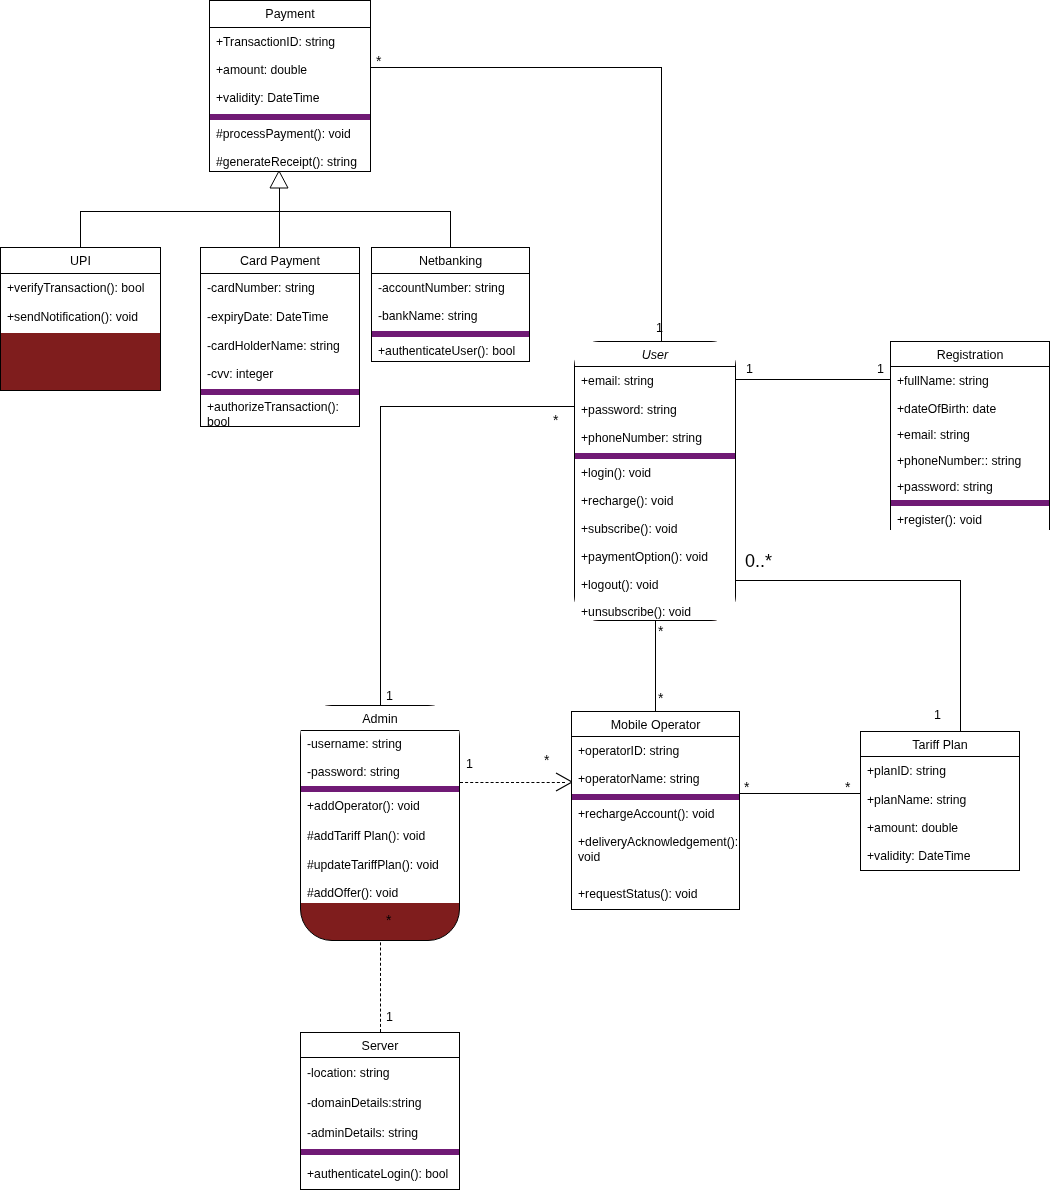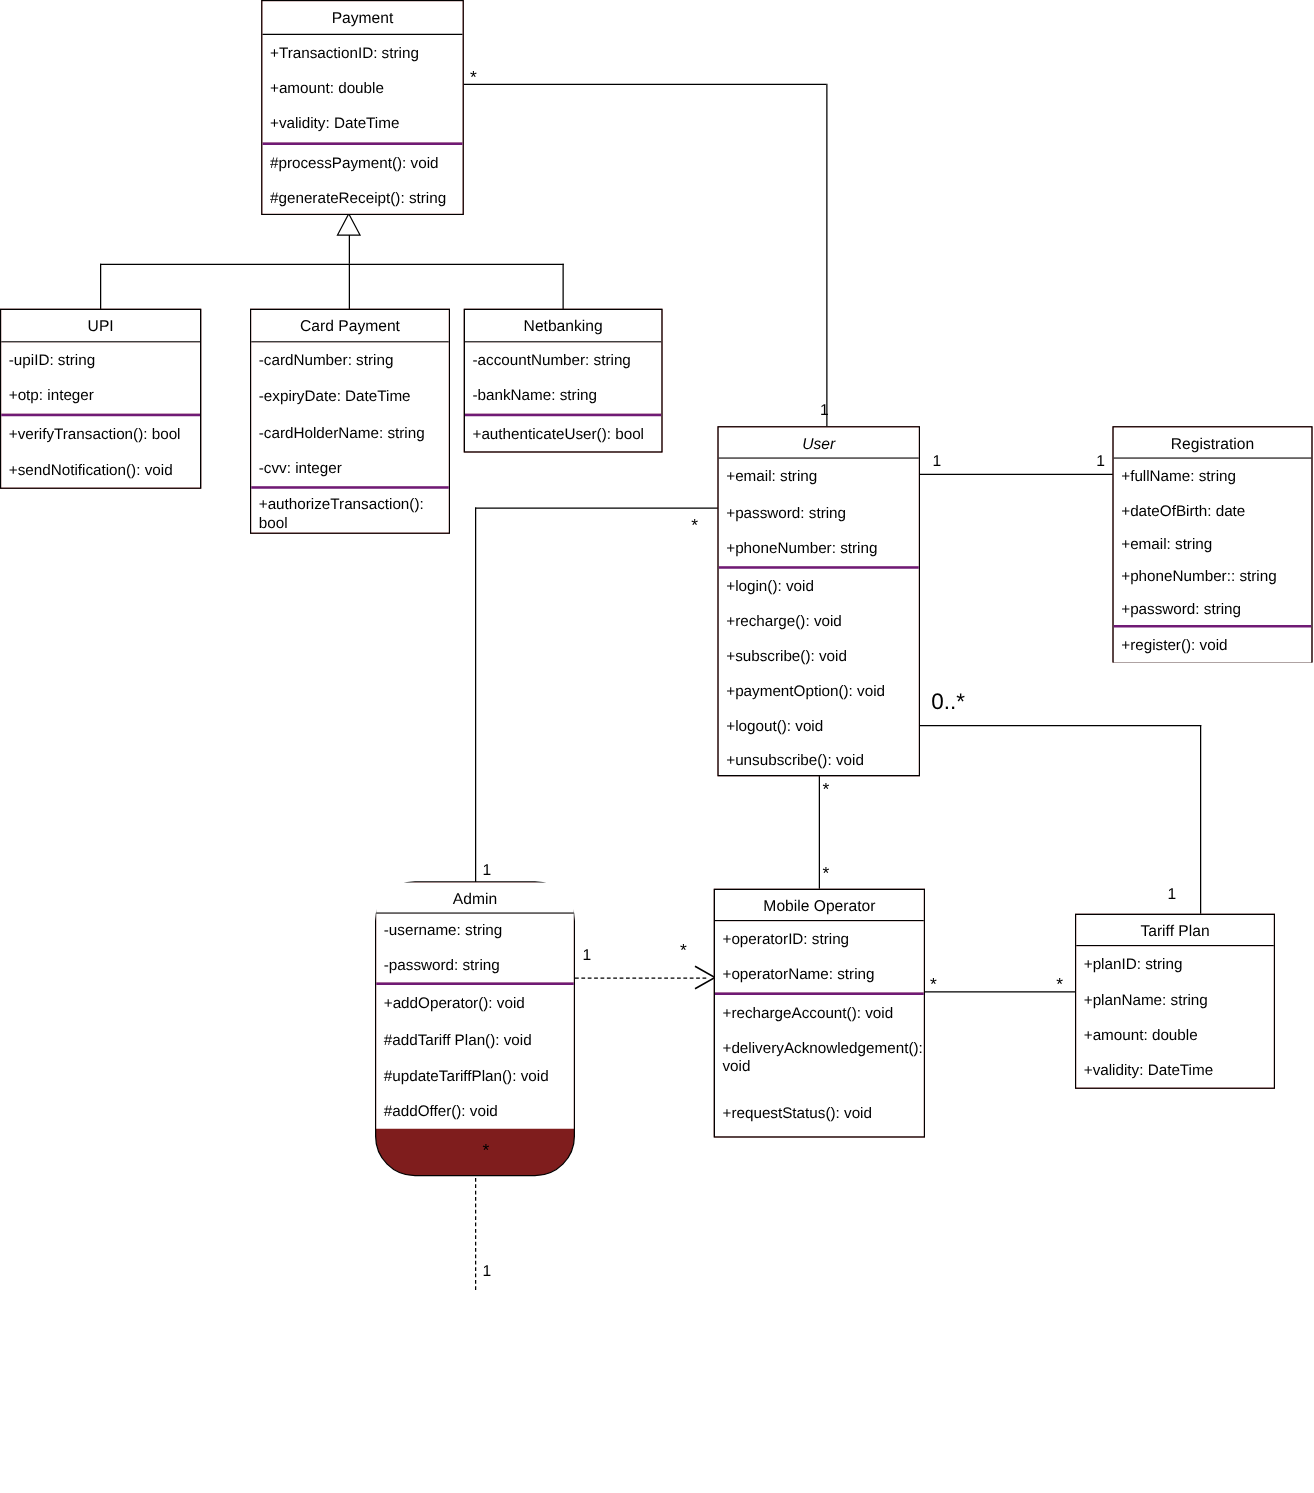--- a/index.html
+++ b/index.html
@@ -32,21 +32,21 @@
     padding:7px 4px 7px 4px;
     border-bottom:1px solid #000000;
     background:#ffffff;
   }
   .uml-title.abstract{font-style:italic;}
   .uml-compartment{
     box-sizing:border-box;
     width:100%;
     background:#ffffff;
   }
-  .uml-compartment + .uml-compartment{border-top:2px solid #701a75;}
+  .uml-compartment + .uml-compartment{border-top:6px solid #701a75;}
   .uml-member{
     box-sizing:border-box;
     font-size:12.2px;
     color:#000000;
     padding:0 0 0 6px;
     line-height:1.12;
     white-space:normal;
     display:flex;
     align-items:center;
   }
@@ -152,24 +152,20 @@
       <div class="uml-member" style="height:28px;">+validity: DateTime</div>
     </div>
     <div class="uml-compartment" style="height:57px;">
       <div class="uml-member" style="height:29px;">#processPayment(): void</div>
       <div class="uml-member" style="height:27px;">#generateReceipt(): string</div>
     </div>
   </div>
 
   <div class="uml-class" style="left:0px;top:247px;width:161px;height:144px;">
     <div class="uml-title" style="height:26px;">UPI</div>
-    <div class="uml-compartment" style="height:57px;">
-      <div class="uml-member" style="height:29px;">-upiID: string</div>
-      <div class="uml-member" style="height:28px;">+otp: integer</div>
-    </div>
     <div class="uml-compartment" style="height:59px;">
       <div class="uml-member" style="height:30px;">+verifyTransaction(): bool</div>
       <div class="uml-member" style="height:28px;">+sendNotification(): void</div>
     </div>
   </div>
 
   <div class="uml-class" style="left:371px;top:247px;width:159px;height:115px;">
     <div class="uml-title" style="height:26px;">Netbanking</div>
     <div class="uml-compartment" style="height:57px;">
       <div class="uml-member" style="height:29px;">-accountNumber: string</div>
@@ -186,21 +182,21 @@
       <div class="uml-member" style="height:29px;">-cardNumber: string</div>
       <div class="uml-member" style="height:29px;">-expiryDate: DateTime</div>
       <div class="uml-member" style="height:29px;">-cardHolderName: string</div>
       <div class="uml-member" style="height:28px;">-cvv: integer</div>
     </div>
     <div class="uml-compartment" style="height:37px;">
       <div class="uml-member" style="height:37px;align-items:flex-start;padding-top:5px;line-height:1.25;">+authorizeTransaction(): bool</div>
     </div>
   </div>
 
-  <div class="uml-class" style="left:574px;top:341px;width:162px;height:280px;">
+  <div class="uml-class" style="left:574px;top:341px;width:162px;height:280px;border-radius:25px;">
     <div class="uml-title abstract" style="height:25px;">User</div>
     <div class="uml-compartment" style="height:86px;">
       <div class="uml-member" style="height:29px;">+email: string</div>
       <div class="uml-member" style="height:29px;">+password: string</div>
       <div class="uml-member" style="height:28px;">+phoneNumber: string</div>
     </div>
     <div class="uml-compartment" style="height:167px;">
       <div class="uml-member" style="height:29px;">+login(): void</div>
       <div class="uml-member" style="height:28px;">+recharge(): void</div>
       <div class="uml-member" style="height:28px;">+subscribe(): void</div>
@@ -254,14 +250,25 @@
   <div class="uml-class" style="left:860px;top:731px;width:160px;height:140px;">
     <div class="uml-title" style="height:25px;">Tariff Plan</div>
     <div class="uml-compartment" style="height:113px;">
       <div class="uml-member" style="height:29px;">+planID: string</div>
       <div class="uml-member" style="height:29px;">+planName: string</div>
       <div class="uml-member" style="height:28px;">+amount: double</div>
       <div class="uml-member" style="height:27px;">+validity: DateTime</div>
     </div>
   </div>
 
+  <div class="uml-class" style="left:300px;top:1032px;width:160px;height:158px;">
+    <div class="uml-title" style="height:25px;">Server</div>
+    <div class="uml-compartment" style="height:91px;">
+      <div class="uml-member" style="height:31px;">-location: string</div>
+      <div class="uml-member" style="height:30px;">-domainDetails:string</div>
+      <div class="uml-member" style="height:30px;">-adminDetails: string</div>
+    </div>
+    <div class="uml-compartment" style="height:40px;">
+      <div class="uml-member" style="height:40px;">+authenticateLogin(): bool</div>
+    </div>
+  </div>
 
 </div>
 
 </body></html>

